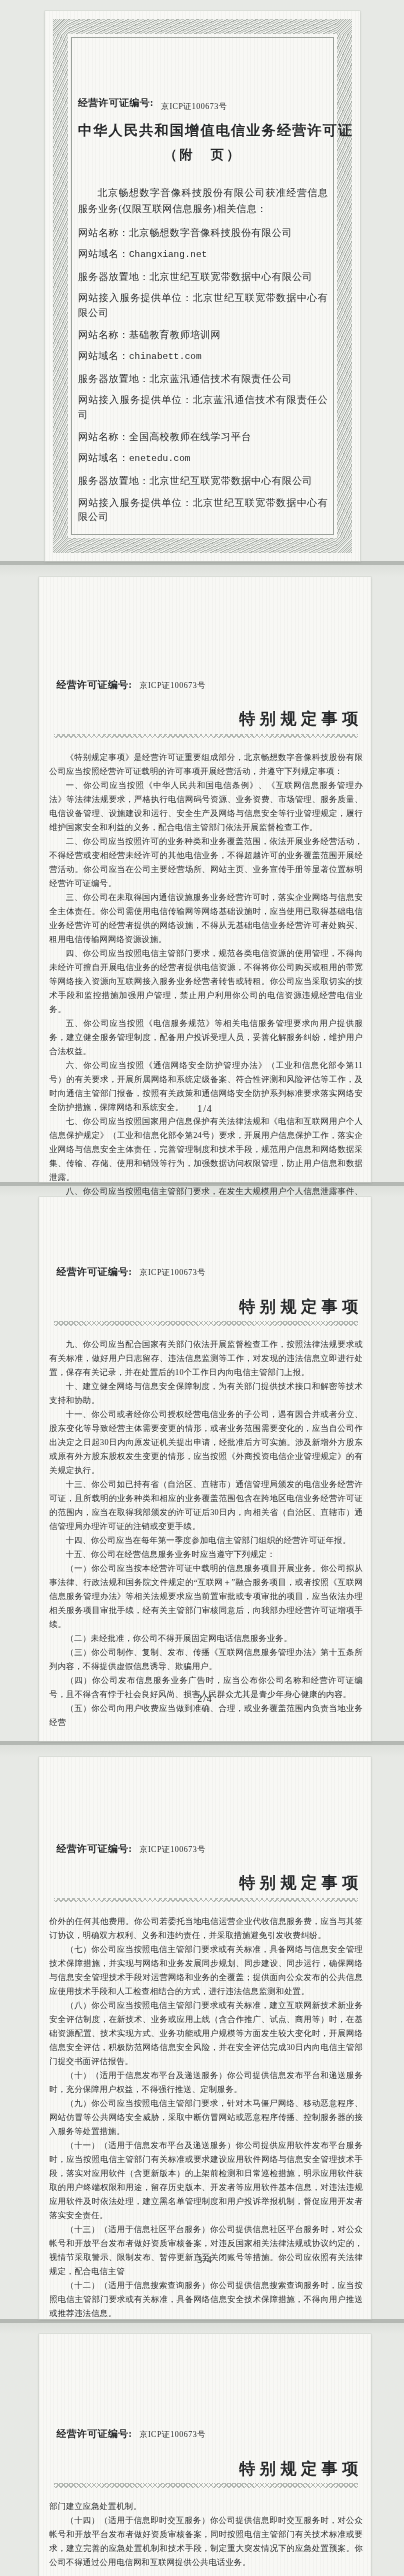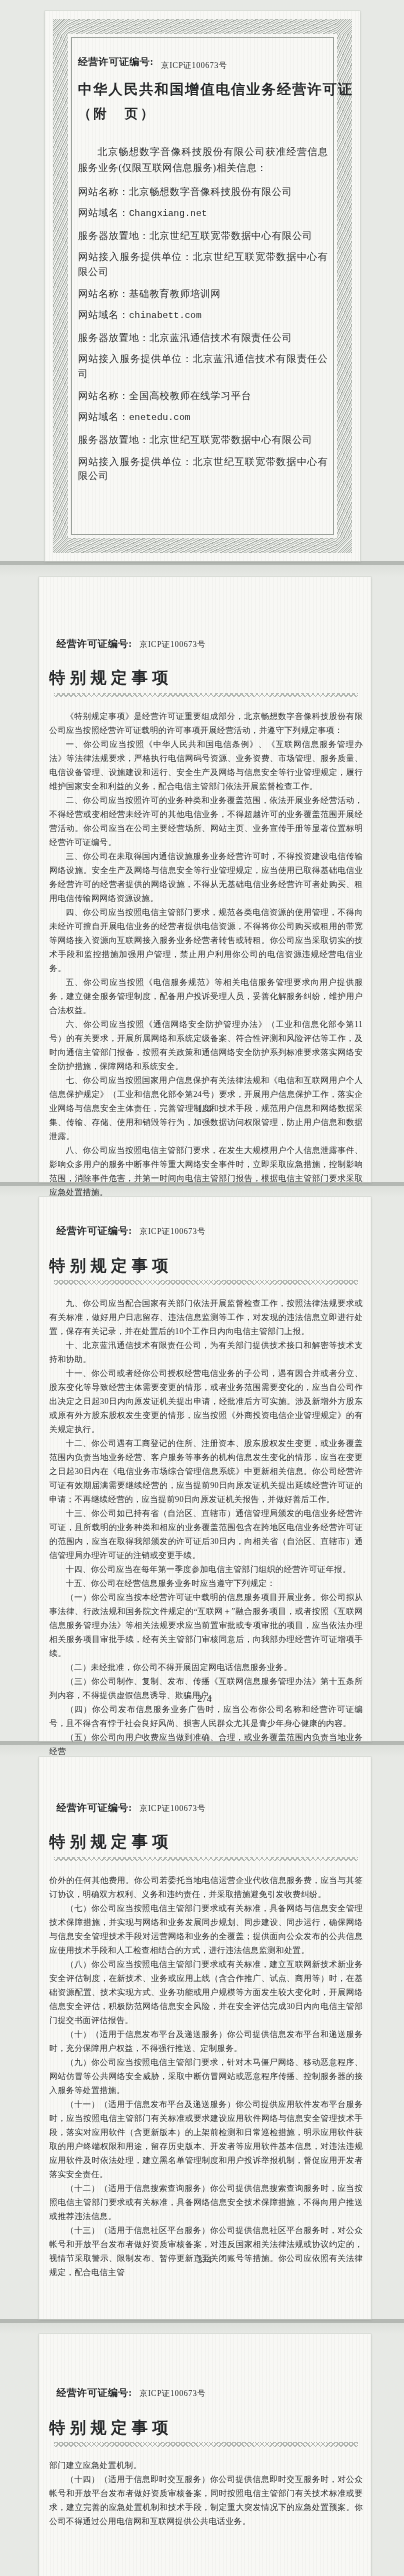--- a/index.html
+++ b/index.html
@@ -26,41 +26,41 @@
   .cert-frame {
     position:absolute; inset:8.2px;
     border:15.5px solid;
     border-image:repeating-linear-gradient(135deg,#c6cac5 0 1.5px,#eef0ec 1.5px 3.1px,#aeb3ad 3.1px 4.6px,#e3e5e1 4.6px 6.2px) 30;
   }
   .cert-frame-inner {
     position:absolute; inset:26px;
     border:0.8px solid #9ba19b;
   }
   .cert-content { position:relative; z-index:2; padding:45px 32px 0 33px; }
-  .lic-row { font-size:9.8px; letter-spacing:0.5px; white-space:nowrap; }
+  .lic-row { font-size:9.8px; letter-spacing:0.5px; white-space:nowrap;margin-top:41px; }
   .lic-label { font-weight:600; }
   .lic-value { font-size:8px; margin-left:4.1px; }
   .page1 .lic-value { position:relative; top:2.6px; }
   .cert-title {
     margin:11.3px 0 0; text-align:center;
     font-size:14px; font-weight:700; letter-spacing:1.3px; white-space:nowrap;
   }
-  .cert-subtitle { margin-top:6.2px; text-align:left; font-size:13px; font-weight:600; letter-spacing:2.6px; }
+  .cert-subtitle { margin-top:6.2px; text-align:center; font-size:13px; font-weight:600; letter-spacing:2.6px; }
   .cert-intro { margin-top:21.6px; font-size:9.8px; line-height:1.55; text-indent:2em; letter-spacing:0.3px; text-align:justify; }
   .cert-line { margin-top:7.7px; font-size:9.8px; line-height:1.45; letter-spacing:0.4px; text-align:justify; }
   .cert-line .mono { font-family:"Liberation Mono", monospace; font-size:9.3px; letter-spacing:0; }
   
   .special { width:332px; margin-left:39px; padding:0 8.2px 0 10.3px; }
   .p2 { height:605px; padding-top:61px; }
   .p3 { height:544px; padding-top:28px; }
   .p4 { height:562px; padding-top:45px; }
   .p5 { height:539px; padding-top:53px; }
   .special .lic-row { padding-left:7.2px; }
   .sp-title {
-    margin:17.5px 0 0; text-align:left;
+    margin:17.5px 0 0; text-align:right;
     font-size:16px; font-weight:700; letter-spacing:4.6px;
   }
   .zigzag {
     height:4.6px; width:97%; margin:3.6px auto 0; opacity:0.7;
     background:
       repeating-linear-gradient(45deg, transparent 0 1px, #9aa09a 1px 2.1px, transparent 2.1px 3.6px),
       repeating-linear-gradient(-45deg, transparent 0 1px, #9aa09a 1px 2.1px, transparent 2.1px 3.6px);
   }
   .sp-body { margin-top:12.4px; }
   .sp-body p {
@@ -138,44 +138,43 @@
   <div class="lic-row">
     <span class="lic-label">经营许可证编号:</span>
     <span class="lic-value">京ICP证100673号</span>
   </div>
   <h2 class="sp-title">特别规定事项</h2>
   <div class="zigzag"></div>
   <div class="sp-body">
     <p>《特别规定事项》是经营许可证重要组成部分，北京畅想数字音像科技股份有限公司应当按照经营许可证载明的许可事项开展经营活动，并遵守下列规定事项：</p>
     <p>一、你公司应当按照《中华人民共和国电信条例》、《互联网信息服务管理办法》等法律法规要求，严格执行电信网码号资源、业务资费、市场管理、服务质量、电信设备管理、设施建设和运行、安全生产及网络与信息安全等行业管理规定，履行维护国家安全和利益的义务，配合电信主管部门依法开展监督检查工作。</p>
     <p>二、你公司应当按照许可的业务种类和业务覆盖范围，依法开展业务经营活动，不得经营或变相经营未经许可的其他电信业务，不得超越许可的业务覆盖范围开展经营活动。你公司应当在公司主要经营场所、网站主页、业务宣传手册等显著位置标明经营许可证编号。</p>
-    <p>三、你公司在未取得国内通信设施服务业务经营许可时，不得投资建设电信传输网络设施。安全生产及网络与信息安全等行业管理规定，应当使用已取得基础电信业务经营许可的经营者提供的网络设施，不得从无基础电信业务经营许可者处购买、租用电信传输网网络资源设施。</p>
+    <p>三、你公司在未取得国内通信设施服务业务经营许可时，落实企业网络与信息安全主体责任。你公司需使用电信传输网等网络基础设施时，应当使用已取得基础电信业务经营许可的经营者提供的网络设施，不得从无基础电信业务经营许可者处购买、租用电信传输网网络资源设施。</p>
     <p>四、你公司应当按照电信主管部门要求，规范各类电信资源的使用管理，不得向未经许可擅自开展电信业务的经营者提供电信资源，不得将你公司购买或租用的带宽等网络接入资源向互联网接入服务业务经营者转售或转租。你公司应当采取切实的技术手段和监控措施加强用户管理，禁止用户利用你公司的电信资源违规经营电信业务。</p>
     <p>五、你公司应当按照《电信服务规范》等相关电信服务管理要求向用户提供服务，建立健全服务管理制度，配备用户投诉受理人员，妥善化解服务纠纷，维护用户合法权益。</p>
     <p>六、你公司应当按照《通信网络安全防护管理办法》（工业和信息化部令第11号）的有关要求，开展所属网络和系统定级备案、符合性评测和风险评估等工作，及时向通信主管部门报备，按照有关政策和通信网络安全防护系列标准要求落实网络安全防护措施，保障网络和系统安全。</p>
     <p>七、你公司应当按照国家用户信息保护有关法律法规和《电信和互联网用户个人信息保护规定》（工业和信息化部令第24号）要求，开展用户信息保护工作，落实企业网络与信息安全主体责任，完善管理制度和技术手段，规范用户信息和网络数据采集、传输、存储、使用和销毁等行为，加强数据访问权限管理，防止用户信息和数据泄露。</p>
     <p>八、你公司应当按照电信主管部门要求，在发生大规模用户个人信息泄露事件、影响众多用户的服务中断事件等重大网络安全事件时，立即采取应急措施，控制影响范围，消除事件危害，并第一时间向电信主管部门报告，根据电信主管部门要求采取应急处置措施。</p>
   </div>
   <div class="page-num">1/4</div>
 </section>
 
 <div class="gap"></div>
 
 <section class="page special p3">
   <div class="lic-row">
     <span class="lic-label">经营许可证编号:</span>
     <span class="lic-value">京ICP证100673号</span>
   </div>
   <h2 class="sp-title">特别规定事项</h2>
   <div class="zigzag"></div>
   <div class="sp-body">
     <p>九、你公司应当配合国家有关部门依法开展监督检查工作，按照法律法规要求或有关标准，做好用户日志留存、违法信息监测等工作，对发现的违法信息立即进行处置，保存有关记录，并在处置后的10个工作日内向电信主管部门上报。</p>
-    <p>十、北京蓝汛通信技术有限责任公司，为有关部门提供技术接口和解密等技术支持和协助。</p>
+    <p>十、建立健全网络与信息安全保障制度，为有关部门提供技术接口和解密等技术支持和协助。</p>
     <p>十一、你公司或者经你公司授权经营电信业务的子公司，遇有因合并或者分立、股东变化等导致经营主体需要变更的情形，或者业务范围需要变化的，应当自公司作出决定之日起30日内向原发证机关提出申请，经批准后方可实施。涉及新增外方股东或原有外方股东股权发生变更的情形，应当按照《外商投资电信企业管理规定》的有关规定执行。</p>
-    <p>十二、你公司遇有工商登记的住所、注册资本、股东股权发生变更，或业务覆盖范围内负责当地业务经营、客户服务等事务的机构信息发生变化的情形，应当在变更之日起30日内在《电信业务市场综合管理信息系统》中更新相关信息。你公司经营许可证有效期届满需要继续经营的，应当提前90日向原发证机关提出延续经营许可证的申请；不再继续经营的，应当提前90日向原发证机关报告，并做好善后工作。</p>
     <p>十三、你公司如已持有省（自治区、直辖市）通信管理局颁发的电信业务经营许可证，且所载明的业务种类和相应的业务覆盖范围包含在跨地区电信业务经营许可证的范围内，应当在取得我部颁发的许可证后30日内，向相关省（自治区、直辖市）通信管理局办理许可证的注销或变更手续。</p>
     <p>十四、你公司应当在每年第一季度参加电信主管部门组织的经营许可证年报。</p>
     <p>十五、你公司在经营信息服务业务时应当遵守下列规定：</p>
     <p>（一）你公司应当按本经营许可证中载明的信息服务项目开展业务。你公司拟从事法律、行政法规和国务院文件规定的“互联网＋”融合服务项目，或者按照《互联网信息服务管理办法》等相关法规要求应当前置审批或专项审批的项目，应当依法办理相关服务项目审批手续，经有关主管部门审核同意后，向我部办理经营许可证增项手续。</p>
     <p>（二）未经批准，你公司不得开展固定网电话信息服务业务。</p>
     <p>（三）你公司制作、复制、发布、传播《互联网信息服务管理办法》第十五条所列内容，不得提供虚假信息诱导、欺骗用户。</p>
     <p>（四）你公司发布信息服务业务广告时，应当公布你公司名称和经营许可证编号，且不得含有悖于社会良好风尚、损害人民群众尤其是青少年身心健康的内容。</p>
     <p>（五）你公司向用户收费应当做到准确、合理，或业务覆盖范围内负责当地业务经营</p>
   </div>
   <div class="page-num">2/4</div>
@@ -190,22 +189,22 @@
   </div>
   <h2 class="sp-title">特别规定事项</h2>
   <div class="zigzag"></div>
   <div class="sp-body">
     <p class="cont">价外的任何其他费用。你公司若委托当地电信运营企业代收信息服务费，应当与其签订协议，明确双方权利、义务和违约责任，并采取措施避免引发收费纠纷。</p>
     <p>（七）你公司应当按照电信主管部门要求或有关标准，具备网络与信息安全管理技术保障措施，并实现与网络和业务发展同步规划、同步建设、同步运行，确保网络与信息安全管理技术手段对运营网络和业务的全覆盖；提供面向公众发布的公共信息应使用技术手段和人工检查相结合的方式，进行违法信息监测和处置。</p>
     <p>（八）你公司应当按照电信主管部门要求或有关标准，建立互联网新技术新业务安全评估制度，在新技术、业务或应用上线（含合作推广、试点、商用等）时，在基础资源配置、技术实现方式、业务功能或用户规模等方面发生较大变化时，开展网络信息安全评估，积极防范网络信息安全风险，并在安全评估完成30日内向电信主管部门提交书面评估报告。</p>
     <p>（十）（适用于信息发布平台及递送服务）你公司提供信息发布平台和递送服务时，充分保障用户权益，不得强行推送、定制服务。</p>
     <p>（九）你公司应当按照电信主管部门要求，针对木马僵尸网络、移动恶意程序、网站仿冒等公共网络安全威胁，采取中断仿冒网站或恶意程序传播、控制服务器的接入服务等处置措施。</p>
     <p>（十一）（适用于信息发布平台及递送服务）你公司提供应用软件发布平台服务时，应当按照电信主管部门有关标准或要求建设应用软件网络与信息安全管理技术手段，落实对应用软件（含更新版本）的上架前检测和日常巡检措施，明示应用软件获取的用户终端权限和用途，留存历史版本、开发者等应用软件基本信息，对违法违规应用软件及时依法处理，建立黑名单管理制度和用户投诉举报机制，督促应用开发者落实安全责任。</p>
+    <p>（十三）（适用于信息社区平台服务）你公司提供信息社区平台服务时，对公众帐号和开放平台发布者做好资质审核备案，对违反国家相关法律法规或协议约定的，视情节采取警示、限制发布、暂停更新直至关闭账号等措施。你公司应依照有关法律规定，配合电信主管</p>
     <p>（十二）（适用于信息搜索查询服务）你公司提供信息搜索查询服务时，应当按照电信主管部门要求或有关标准，具备网络信息安全技术保障措施，不得向用户推送或推荐违法信息。</p>
-    <p>（十三）（适用于信息社区平台服务）你公司提供信息社区平台服务时，对公众帐号和开放平台发布者做好资质审核备案，对违反国家相关法律法规或协议约定的，视情节采取警示、限制发布、暂停更新直至关闭账号等措施。你公司应依照有关法律规定，配合电信主管</p>
   </div>
   <div class="page-num">3/4</div>
 </section>
 
 <div class="gap"></div>
 
 <section class="page special p5">
   <div class="lic-row">
     <span class="lic-label">经营许可证编号:</span>
     <span class="lic-value">京ICP证100673号</span>

